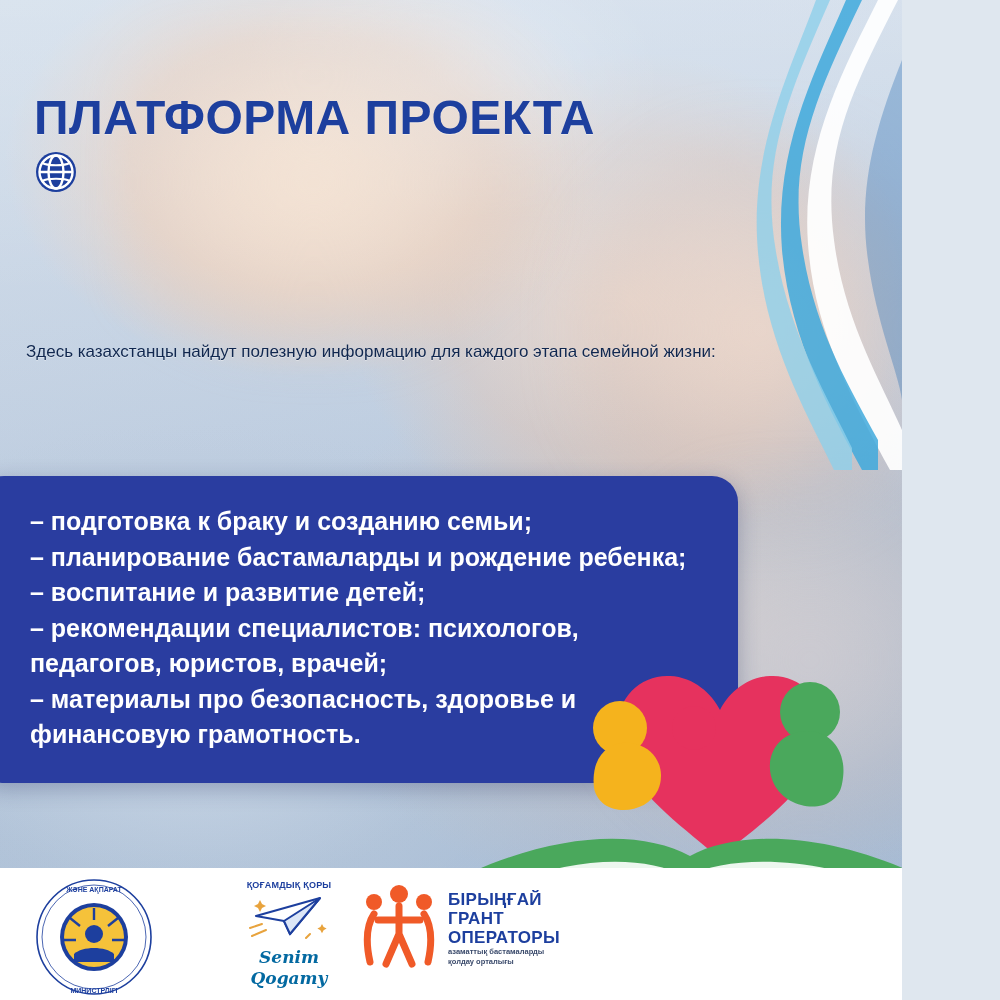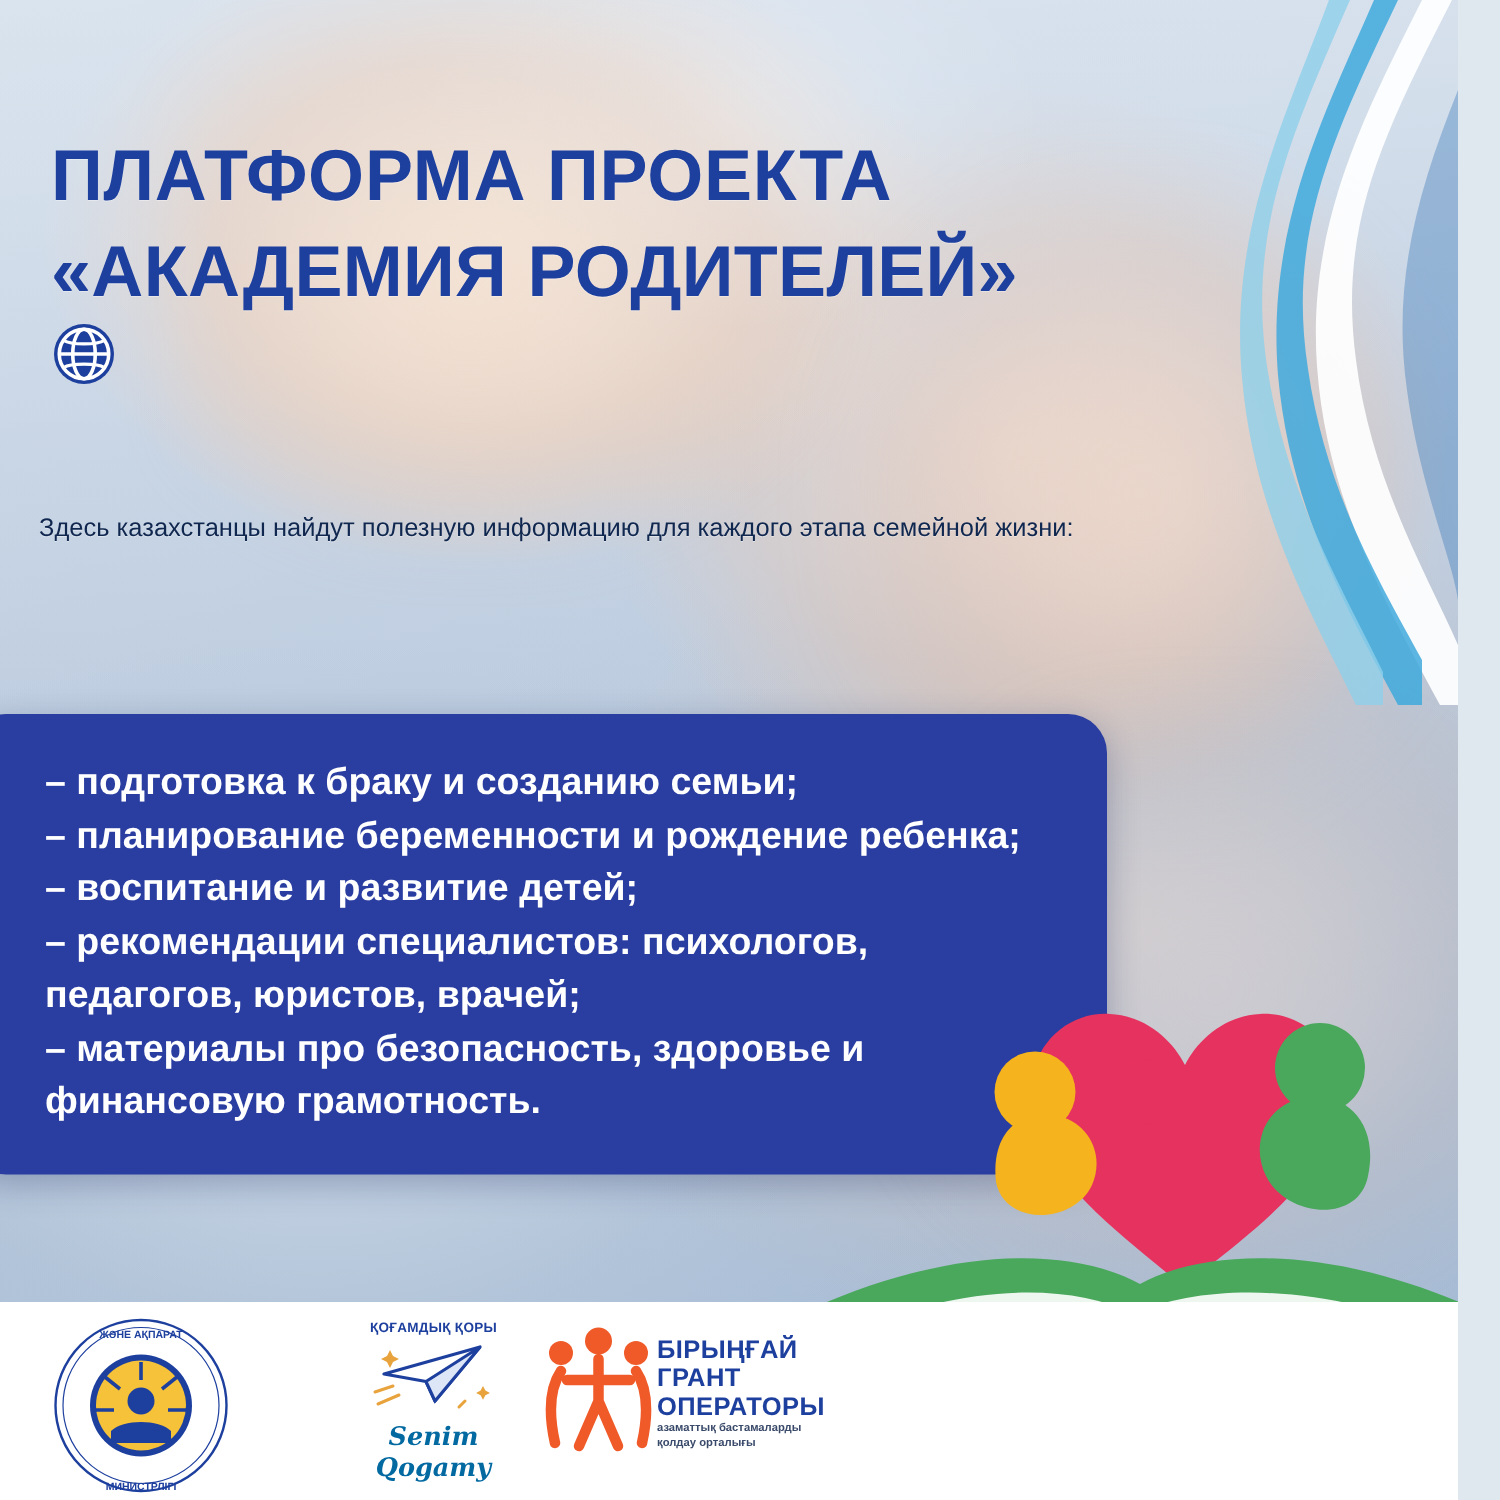--- a/index.html
+++ b/index.html
@@ -6,21 +6,21 @@
   * { box-sizing: border-box; margin: 0; padding: 0; }
   html, body {
     width: 1000px; height: 1000px;
     font-family: "Liberation Sans", sans-serif;
     overflow: hidden;
     background: #dfe7ef;
   }
 
   .poster {
     position: relative;
-    width: 972px; height: 1000px;
+    width: 902px; height: 1000px;
     overflow: hidden;
   }
 
   
   .photo-bg {
     position: absolute; inset: 0;
     background:
       radial-gradient(ellipse 420px 300px at 34% 16%, rgba(255,228,206,0.95) 0%, rgba(238,205,182,0.75) 42%, rgba(214,184,168,0) 72%),
       radial-gradient(ellipse 380px 330px at 70% 30%, rgba(245,216,196,0.85) 0%, rgba(226,196,178,0.5) 48%, rgba(210,186,172,0) 75%),
       radial-gradient(ellipse 520px 380px at 78% 62%, rgba(226,214,206,0.85) 0%, rgba(196,190,192,0.45) 50%, rgba(180,180,186,0) 78%),
@@ -149,21 +149,21 @@
     font-size: 9px; font-weight: 700; color: #1d3f9e;
     letter-spacing: 0.2px; margin-top: 2px;
   }
   .senim-name {
     font-family: "DejaVu Serif", serif;
     font-size: 17px; font-weight: 700; font-style: italic;
     color: #0369a1; line-height: 1.1; margin-top: 2px;
   }
   .logo-grant {
     position: absolute; left: 360px; top: 14px;
-    display: flex; align-items: center; 
+    display: flex; align-items: center; gap: 10px;
   }
   .grant-text { line-height: 1.12; }
   .grant-text .g-line {
     color: #1d3f9e; font-weight: 800; font-size: 17px; letter-spacing: 0.3px;
   }
   .grant-text .g-sub {
     color: #3a4a6b; font-weight: 700; font-size: 7.5px; margin-top: 0; line-height: 1.25;
   }
 </style>
 </head>
@@ -179,39 +179,38 @@
 
   <svg class="wave-deco" viewBox="0 0 200 470" aria-hidden="true">
     <path d="M196,0 C150,90 120,150 132,240 C142,320 178,380 200,430 L200,470 L188,470 C150,400 112,330 106,244 C99,148 140,72 176,0 Z" fill="#ffffff" opacity="0.92"></path>
     <path d="M160,0 C116,92 86,156 100,246 C112,330 150,392 176,440 L176,470 L160,470 C128,410 88,340 80,250 C72,150 112,74 144,0 Z" fill="#3fa9dc" opacity="0.85"></path>
     <path d="M128,0 C86,96 58,160 74,252 C88,336 126,398 150,448 L150,470 L132,470 C104,412 64,344 56,252 C47,152 86,76 114,0 Z" fill="#8fd0ea" opacity="0.8"></path>
     <path d="M200,60 C172,130 156,190 166,260 C174,322 196,372 200,400 L200,60 Z" fill="#2b6fb5" opacity="0.35"></path>
   </svg>
 
   <div class="headline">
     <div class="line l1">ПЛАТФОРМА ПРОЕКТА</div>
-    <div class="line l2">«АКАДЕМИЯ РОДИТЕЛЕЙ»</div>
     <div class="line l3">
       <svg class="globe-icon" width="44" height="44" viewBox="0 0 44 44" aria-hidden="true">
         <circle cx="22" cy="22" r="20" fill="#1d3f9e"></circle>
         <circle cx="22" cy="22" r="16.5" fill="none" stroke="#ffffff" stroke-width="2.4"></circle>
         <ellipse cx="22" cy="22" rx="7.5" ry="16.5" fill="none" stroke="#ffffff" stroke-width="2.4"></ellipse>
         <line x1="5.5" y1="22" x2="38.5" y2="22" stroke="#ffffff" stroke-width="2.4"></line>
         <path d="M8.5,13 C13,16 31,16 35.5,13" fill="none" stroke="#ffffff" stroke-width="2.2"></path>
         <path d="M8.5,31 C13,28 31,28 35.5,31" fill="none" stroke="#ffffff" stroke-width="2.2"></path>
       </svg>
     </div>
   </div>
 
   <div class="intro">Здесь казахстанцы найдут полезную информацию для каждого этапа семейной жизни:</div>
 
   <div class="panel">
     <ul>
       <li>– подготовка к браку и созданию семьи;</li>
-      <li>– планирование беременности и рождение ребенка;</li>
+      <li>– планирование бастамаларды и рождение ребенка;</li>
       <li>– воспитание и развитие детей;</li>
       <li>– рекомендации специалистов: психологов, педагогов, юристов, врачей;</li>
       <li>– материалы про безопасность, здоровье и финансовую грамотность.</li>
     </ul>
   </div>
 
   <svg class="family-mark" viewBox="0 0 290 250" aria-hidden="true">
     <path d="M145,238 C108,206 58,172 46,128 C34,86 62,54 96,56 C120,57 138,74 146,90 C154,74 172,57 196,56 C230,54 258,86 246,128 C234,172 184,206 145,238 Z" fill="#e6325e"></path>
     <circle cx="46" cy="108" r="27" fill="#f5b31d"></circle>
     <path d="M20,168 C16,132 40,118 62,124 C84,130 92,152 84,170 C72,196 26,198 20,168 Z" fill="#f5b31d"></path>

